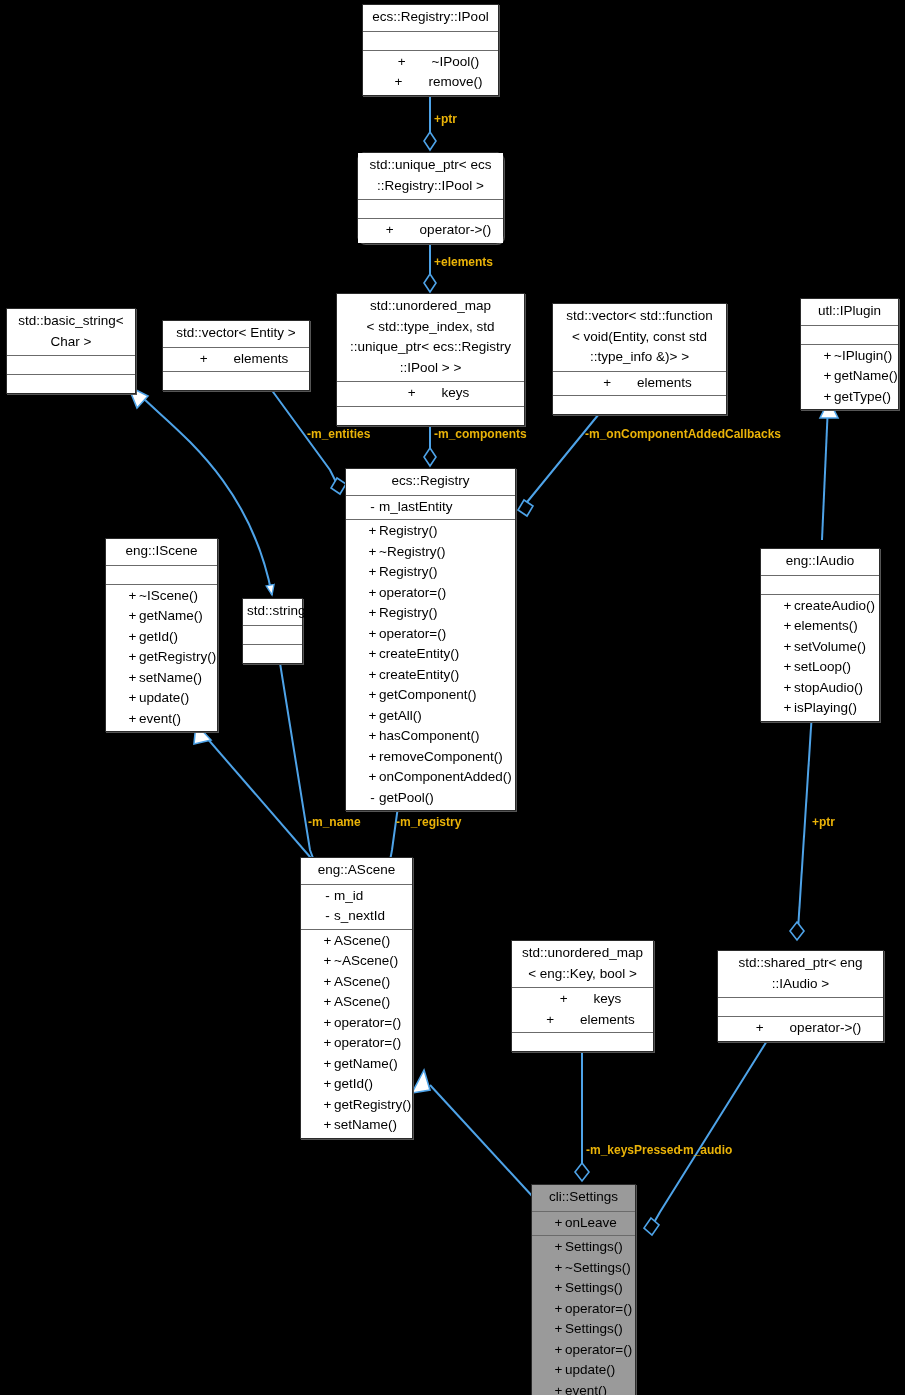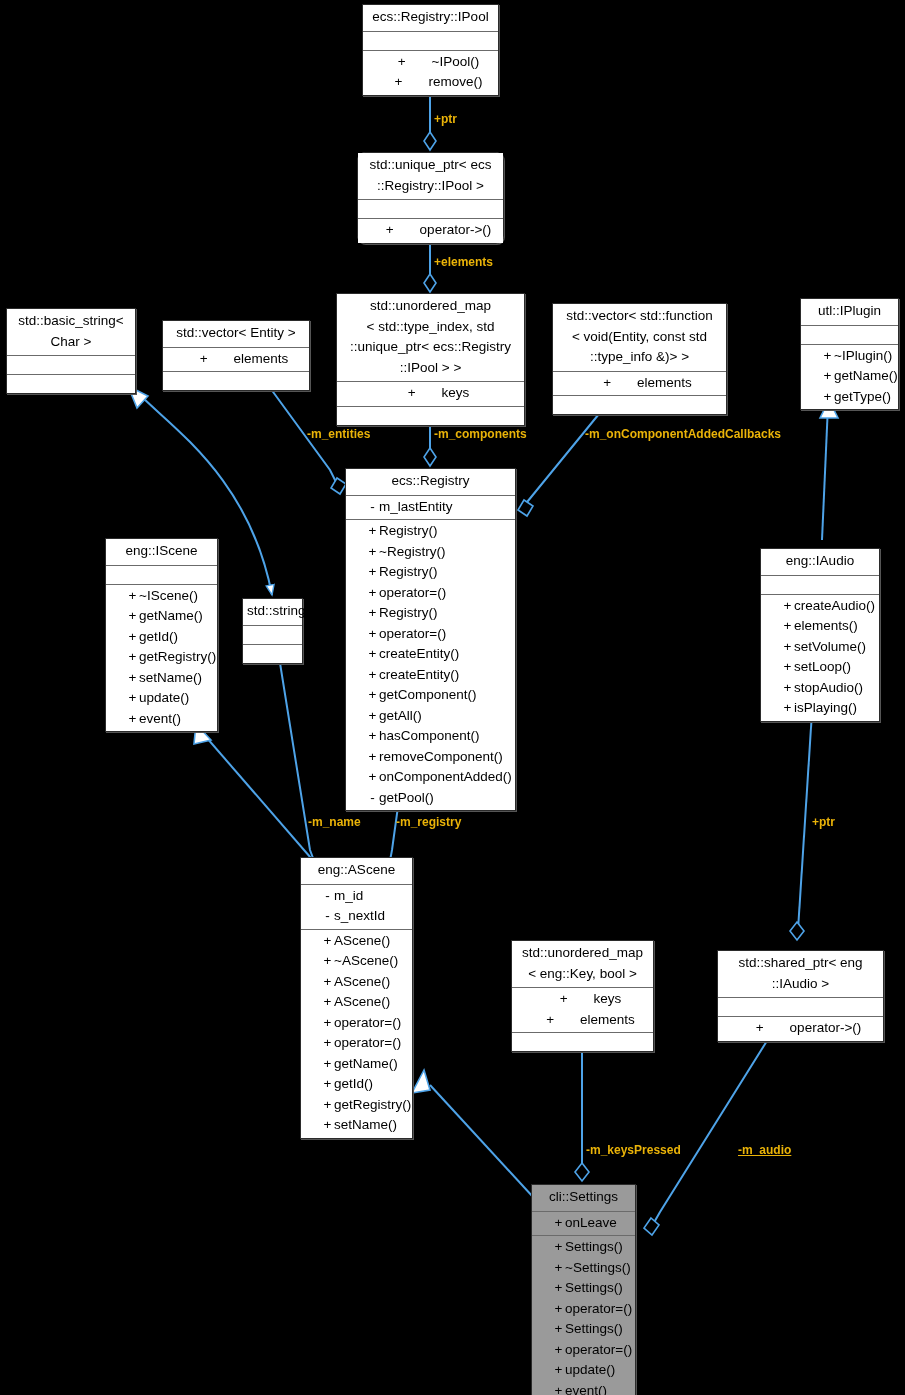--- a/index.html
+++ b/index.html
@@ -329,15 +329,15 @@
 
   <span class="edge-label" style="left:434px; top:112px;">+ptr</span>
   <span class="edge-label" style="left:434px; top:255px;">+elements</span>
   <span class="edge-label" style="left:307px; top:427px;">-m_entities</span>
   <span class="edge-label" style="left:434px; top:427px;">-m_components</span>
   <span class="edge-label" style="left:585px; top:427px;">-m_onComponentAddedCallbacks</span>
   <span class="edge-label" style="left:308px; top:815px;">-m_name</span>
   <span class="edge-label" style="left:396px; top:815px;">-m_registry</span>
   <span class="edge-label" style="left:812px; top:815px;">+ptr</span>
   <span class="edge-label" style="left:586px; top:1143px;">-m_keysPressed</span>
-  <span class="edge-label" style="left:738px; top:1143px;text-decoration:underline;">-m_audio</span>
+  <span class="edge-label" style="left:679px; top:1143px;">-m_audio</span>
 
 </div>
 
 </body></html>

